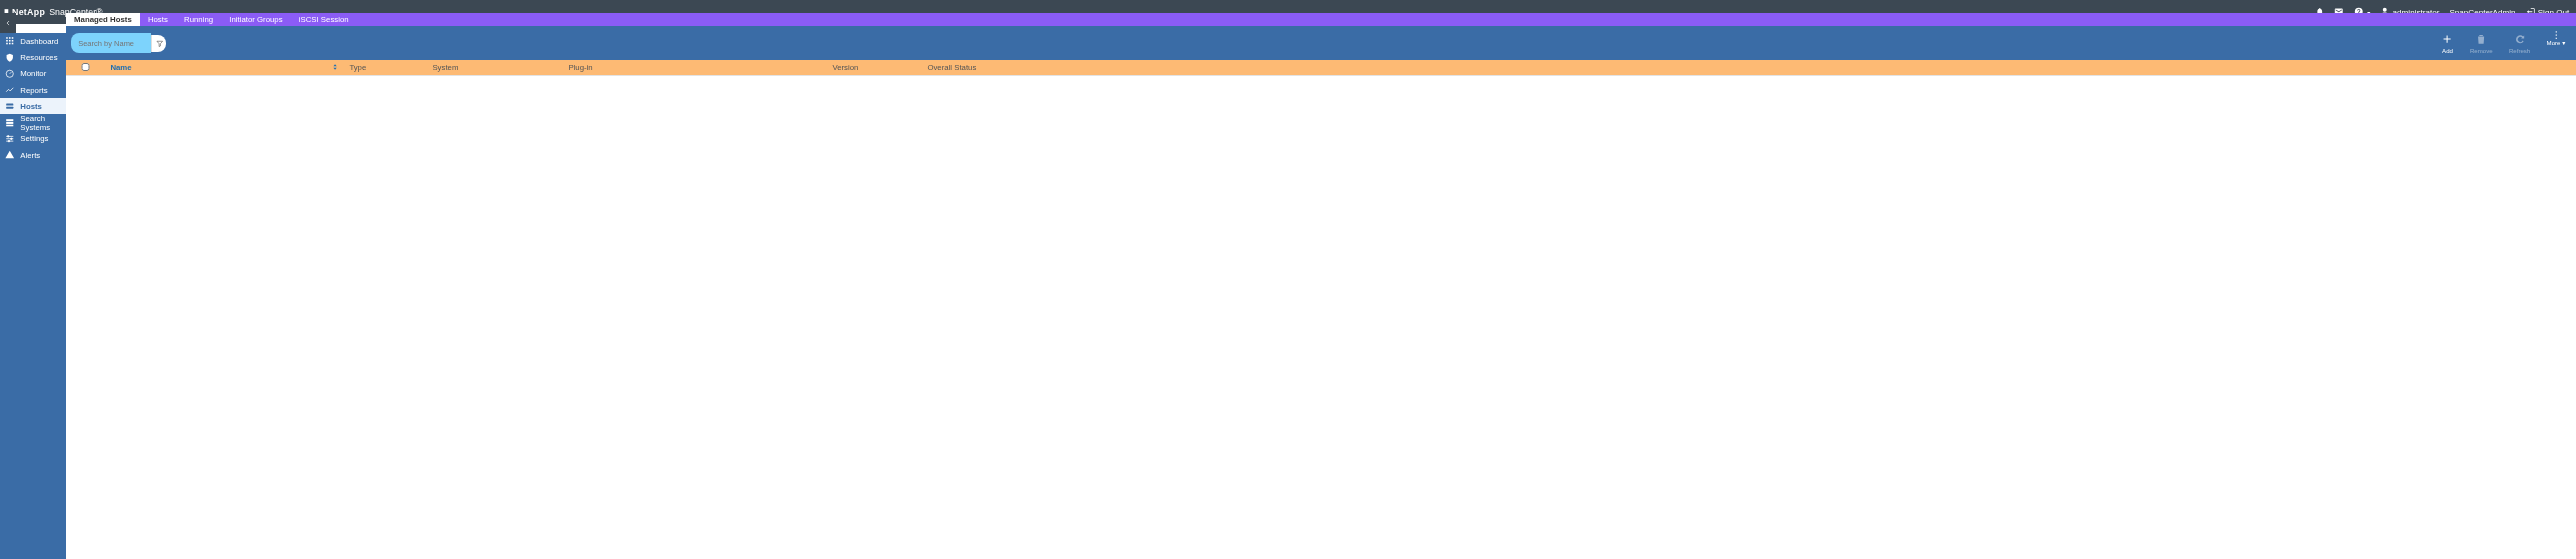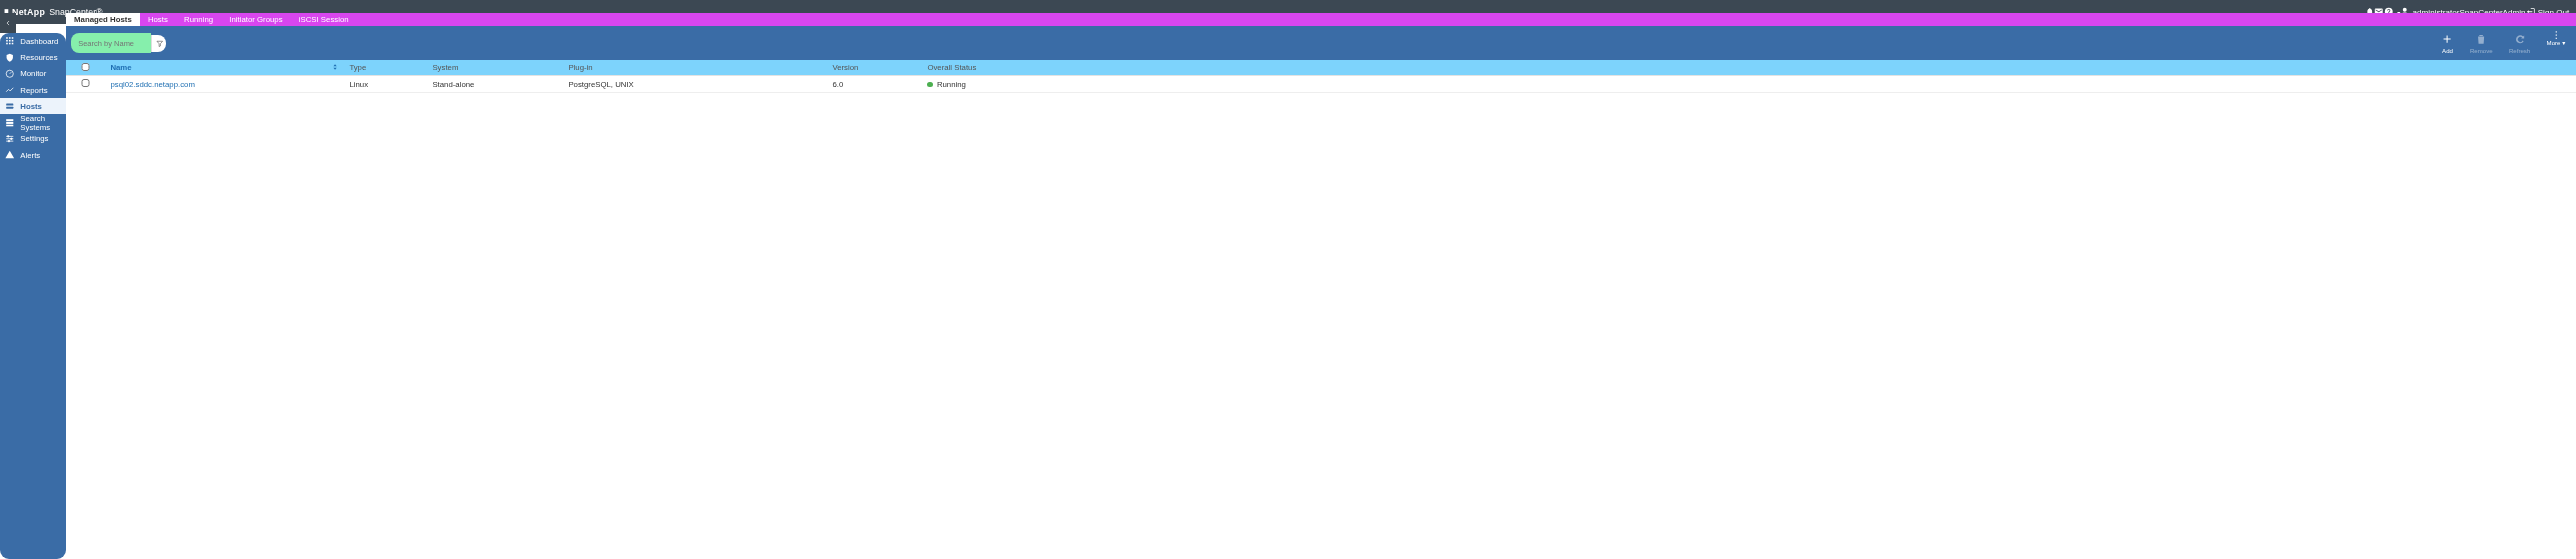--- a/index.html
+++ b/index.html
@@ -2,54 +2,54 @@
 <html><head>
 <meta charset="utf-8">
 <style>
   * { box-sizing: border-box; margin: 0; padding: 0; }
   html, body { width: 2576px; height: 559px; font-family: "Segoe UI", Arial, sans-serif; font-size: 8.1px; color: #333; background: #fff; overflow: hidden; }
   
   .topbar { position: absolute; top: 0; left: 0; right: 0; height: 24px; background: #3c4853; color: #fff; display: flex; align-items: center; padding: 0 4.1px; }
   .topbar .brand { display: flex; align-items: baseline; gap: 4.1px; }
   .topbar .brand .logo { font-weight: 700; font-size: 8.8px; letter-spacing: 0.3px; }
   .topbar .brand .product { font-size: 8.8px; font-weight: 400; }
-  .topbar .right { margin-left: auto; display: flex; align-items: center; gap: 0; padding-right: 2.7px; }
+  .topbar .right { margin-left: auto; display: flex; align-items: center; gap: 10px; padding-right: 2.7px; }
   .topbar .right .hdr-item { display: flex; align-items: center; gap: 2.7px; cursor: pointer; color: #fff; font-size: 8.1px; }
   .topbar .right .icon { display: inline-flex; width: 9.5px; height: 9.5px; }
   .topbar .caret { font-size: 6.1px; margin-left: 1.4px; }
   
   .collapse-btn { position: absolute; top: 13px; left: 0; width: 16.3px; height: 20.3px; background: #3c4853; display: flex; align-items: center; justify-content: center; cursor: pointer; }
   .collapse-btn svg { width: 8.1px; height: 8.1px; }
   
-  .sidebar { position: absolute; top: 33px; left: 0; width: 66px; bottom: 0; background: #3a6ca6; color: #fff; border-radius: 9px; }
+  .sidebar { position: absolute; top: 33px; left: 0; width: 66px; bottom: 0; background: #3a6ca6; color: #fff; }
   .sidebar .item { display: flex; align-items: center; gap: 5.4px; padding: 0 5.4px; height: 16.3px; cursor: pointer; font-size: 7.8px; }
   .sidebar .item.active { background: #ecf3fb; color: #3a6ca6; font-weight: 600; }
   .sidebar .item .icon { width: 9.5px; height: 9.5px; display: inline-flex; align-items: center; justify-content: center; flex: 0 0 9.5px; }
   
-  .tabs-row { position: absolute; top: 13px; left: 66px; right: 0; height: 13.6px; background: #d946ef; display: flex; align-items: stretch; }
+  .tabs-row { position: absolute; top: 13px; left: 66px; right: 0; height: 13.6px; background: #8b5cf6; display: flex; align-items: stretch; }
   .tabs-row .tab { padding: 0 8.1px; display: flex; align-items: center; color: #fff; font-size: 7.8px; cursor: pointer; }
   .tabs-row .tab.active { background: #fff; color: #333; font-weight: 600; }
   
   .band { position: absolute; top: 26.4px; left: 66px; right: 0; height: 34px; background: #3a6ca6; display: flex; align-items: center; padding: 0 5.4px; }
   .search-wrap { display: flex; align-items: center; }
-  .search-input { height: 20px; width: 80px; border: none; border-radius: 8.1px 0 0 8.1px; padding: 0 6.8px; font-size: 7.5px; background: #86efac; color: #555; outline: none; }
+  .search-input { height: 20px; width: 80px; border: none; border-radius: 8.1px 0 0 8.1px; padding: 0 6.8px; font-size: 7.5px; background: #7dd3fc; color: #555; outline: none; }
   .filter-btn { height: 16.3px; width: 15px; background: #fff; border-radius: 0 8.1px 8.1px 0; border-left: 0.7px solid #ddd; display: flex; align-items: center; justify-content: center; cursor: pointer; }
   .filter-btn svg { width: 7.5px; height: 7.5px; }
   .band .actions { margin-left: auto; display: flex; align-items: flex-start; gap: 16.3px; padding-right: 5.4px; }
   .band .action { display: flex; flex-direction: column; align-items: center; gap: 1.4px; cursor: pointer; color: #fff; }
   .band .action.disabled { opacity: 0.45; cursor: default; }
   .band .action .ic { width: 12.2px; height: 12.2px; display: flex; align-items: center; justify-content: center; }
   .band .action .lbl { font-size: 6.1px; }
   .band .more { display: flex; flex-direction: column; align-items: center; color: #fff; cursor: pointer; gap: 1.4px; }
   .band .more .dots { line-height: 4.1px; font-size: 9.5px; letter-spacing: -0.7px; }
   .band .more .lbl { font-size: 6.1px; }
   
   .table-wrap { position: absolute; top: 60px; left: 66px; right: 0; bottom: 0; overflow: auto; }
   table { border-collapse: collapse; width: 100%; }
-  thead th { text-align: left; font-weight: 400; font-size: 7.8px; color: #555; padding: 2.7px 5.4px; border-bottom: 0.7px solid #e3e3e3; height: 13.6px; background: #7dd3fc; }
+  thead th { text-align: left; font-weight: 400; font-size: 7.8px; color: #555; padding: 2.7px 5.4px; border-bottom: 0.7px solid #e3e3e3; height: 13.6px; background: #fdba74; }
   thead th.name-col { color: #1f6fb2; font-weight: 600; position: relative; }
   thead th .sort-ic { float: right; color: #1f6fb2; }
   tbody td { padding: 2.7px 5.4px; border-bottom: 0.7px solid #eee; height: 12.2px; font-size: 7.8px; color: #333; }
   tbody td.link a { color: #1f6fb2; text-decoration: none; }
   .chk-cell { width: 39px; text-align: center; }
   .status-dot { display: inline-block; width: 5.4px; height: 5.4px; border-radius: 50%; background: #4caf50; margin-right: 4.1px; vertical-align: middle; }
   
   col.c-chk   { width: 39px; }
   col.c-name  { width: 239px; }
   col.c-type  { width: 83px; }
@@ -263,25 +263,16 @@
           </span>
         </th>
         <th>Type</th>
         <th>System</th>
         <th>Plug-in</th>
         <th>Version</th>
         <th>Overall Status</th>
       </tr>
     </thead>
     <tbody id="tbody">
-        <tr>
-          <td class="chk-cell"><input type="checkbox" style=""></td>
-          <td class="link"><a href="#">psql02.sddc.netapp.com</a></td>
-          <td>Linux</td>
-          <td>Stand-alone</td>
-          <td>PostgreSQL, UNIX</td>
-          <td>6.0</td>
-          <td><span class="status-dot" style="background:#4caf50"></span>Running</td>
-        </tr>
       </tbody>
   </table>
 </div>
 
 
 </body></html>

